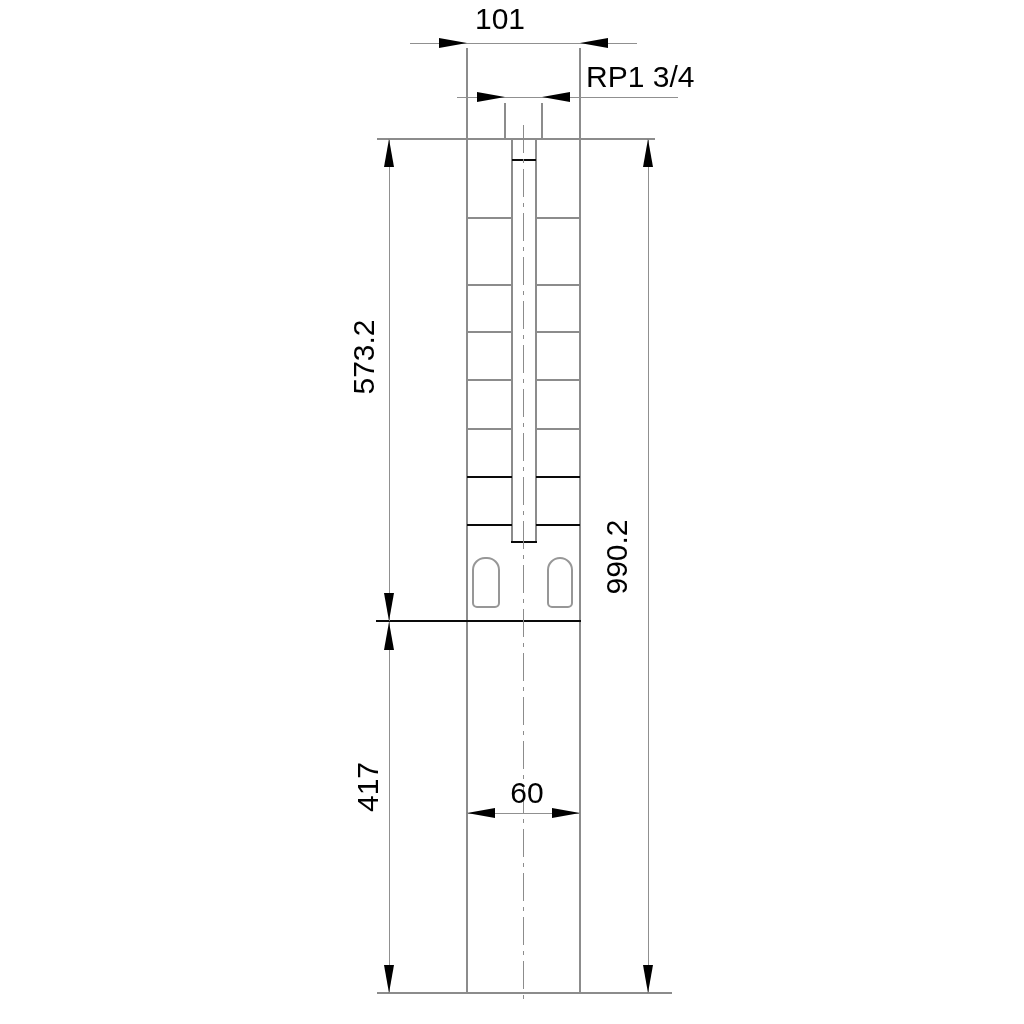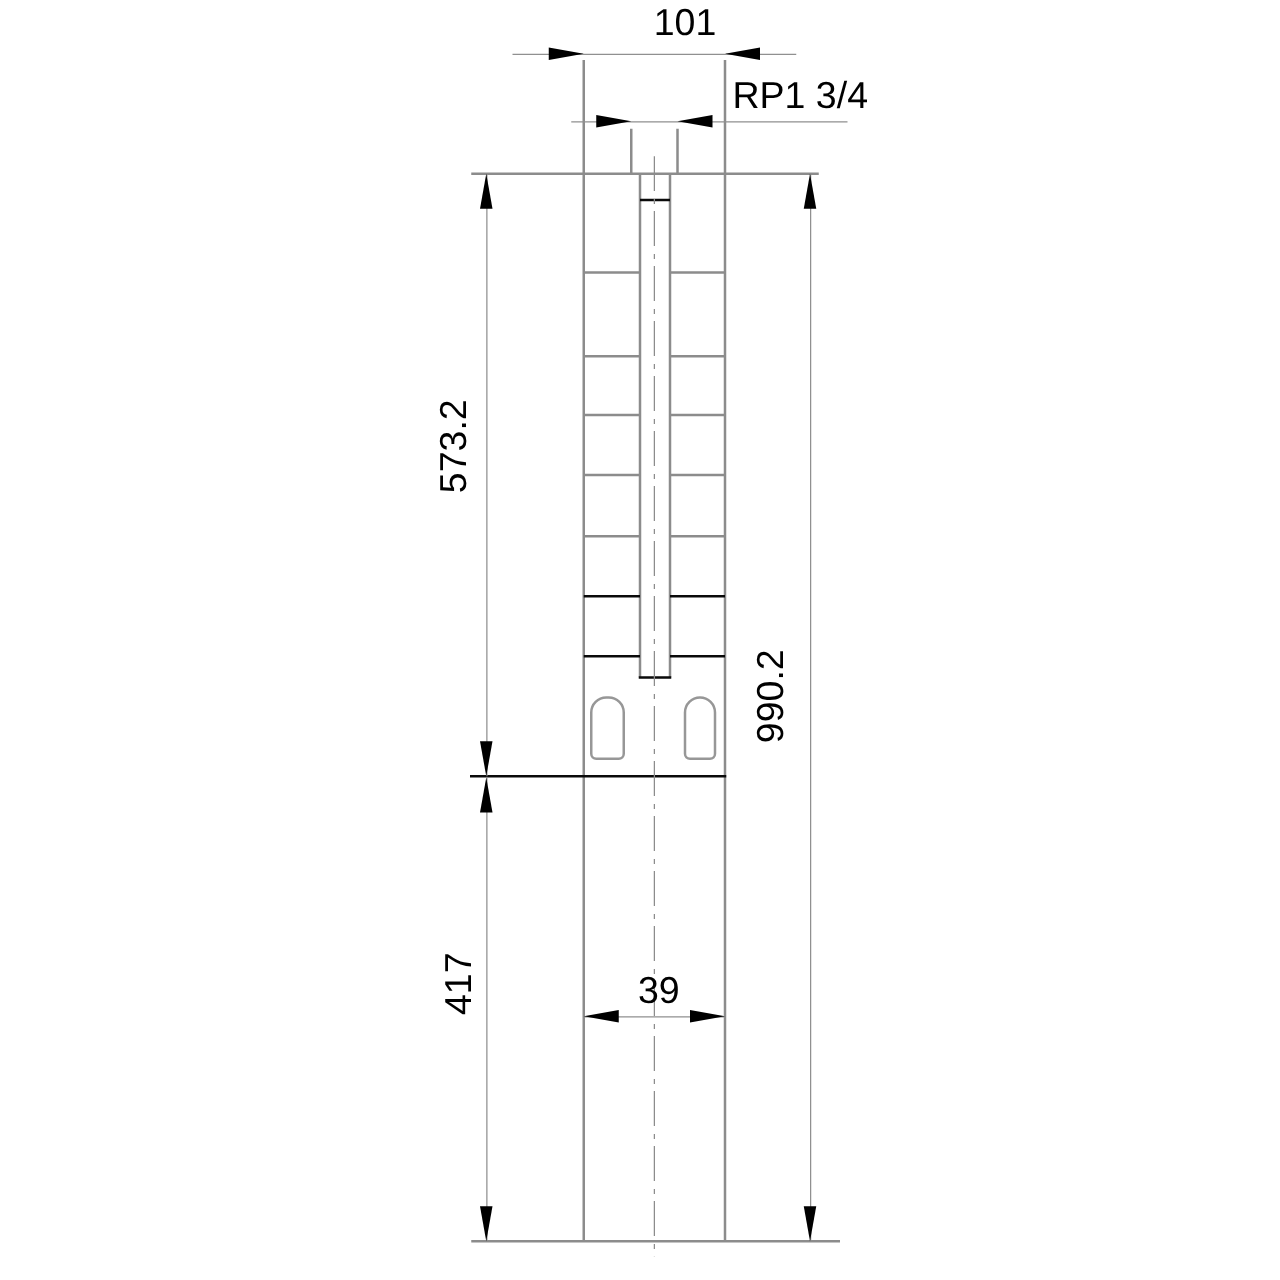--- a/index.html
+++ b/index.html
@@ -27,21 +27,21 @@
   .centerline{
     position:absolute;width:1px;
     background:repeating-linear-gradient(to bottom,#8c8c8c 0 28px,transparent 28px 34px,#8c8c8c 34px 38px,transparent 38px 44px);
   }
 </style>
 </head>
 <body>
 
 <div class="canvas">
 
-  <div class="dimtext" style="left:508px;top:4px;width:80px;">101</div>
+  <div class="dimtext" style="left:460px;top:4px;width:80px;">101</div>
   <div class="ln thin" style="left:410px;top:43px;width:227px;height:1px;"></div>
   <div class="arr right" style="left:439px;top:38px;"></div>
   <div class="arr left" style="left:580px;top:38px;"></div>
   <div class="ln" style="left:466px;top:48px;width:2px;height:91px;"></div>
   <div class="ln" style="left:579px;top:48px;width:2px;height:91px;"></div>
 
   <div class="dimtext" style="left:586px;top:62px;text-align:left;">RP1 3/4</div>
   <div class="ln thin" style="left:457px;top:97px;width:221px;height:1px;"></div>
   <div class="arr right" style="left:477px;top:92px;"></div>
   <div class="arr left" style="left:542px;top:92px;"></div>
@@ -88,18 +88,18 @@
   <div class="ln thin" style="left:389px;top:622px;width:1px;height:371px;"></div>
   <div class="arr up" style="left:384px;top:622px;"></div>
   <div class="arr down" style="left:384px;top:965px;"></div>
   <div class="dimtext rot" style="left:308px;top:772px;width:120px;">417</div>
 
   <div class="ln thin" style="left:648px;top:139px;width:1px;height:854px;"></div>
   <div class="arr up" style="left:643px;top:139px;"></div>
   <div class="arr down" style="left:643px;top:965px;"></div>
   <div class="dimtext rot" style="left:557px;top:542px;width:120px;">990.2</div>
 
-  <div class="dimtext" style="left:497px;top:778px;width:60px;">39</div>
+  <div class="dimtext" style="left:497px;top:778px;width:60px;">60</div>
   <div class="ln thin" style="left:467px;top:813px;width:113px;height:1px;"></div>
   <div class="arr left" style="left:467px;top:808px;"></div>
   <div class="arr right" style="left:552px;top:808px;"></div>
 
 </div>
 
 </body></html>

